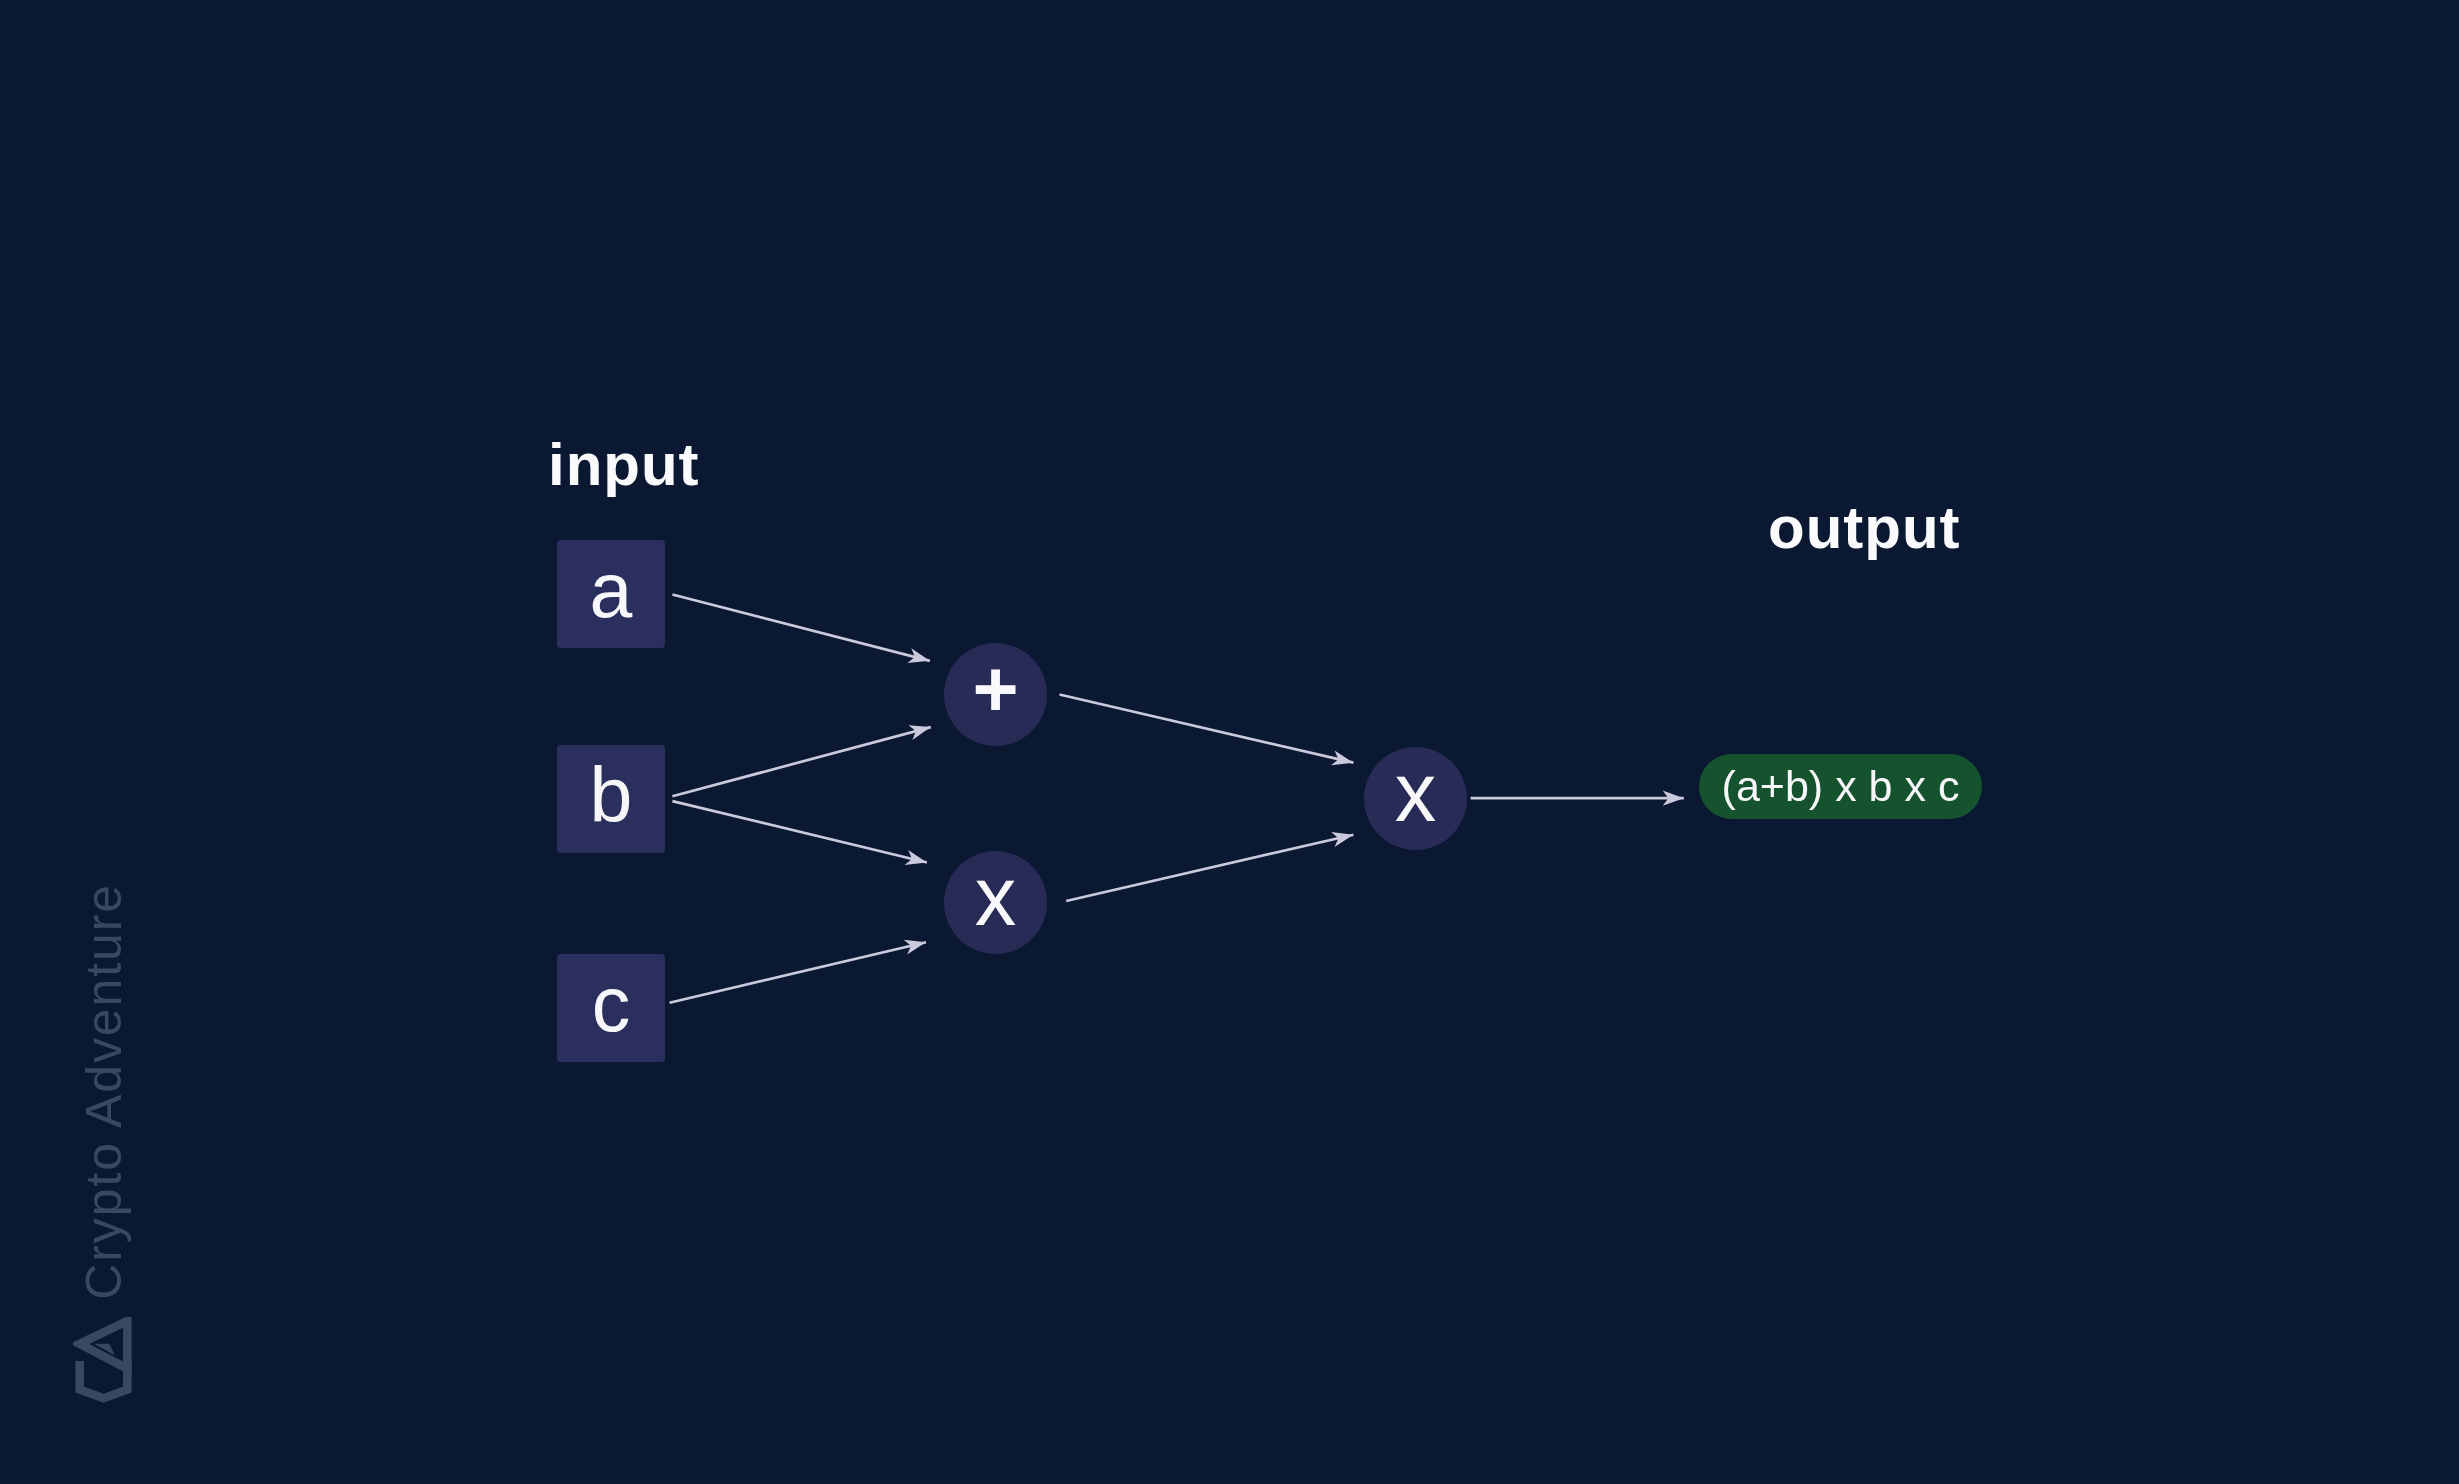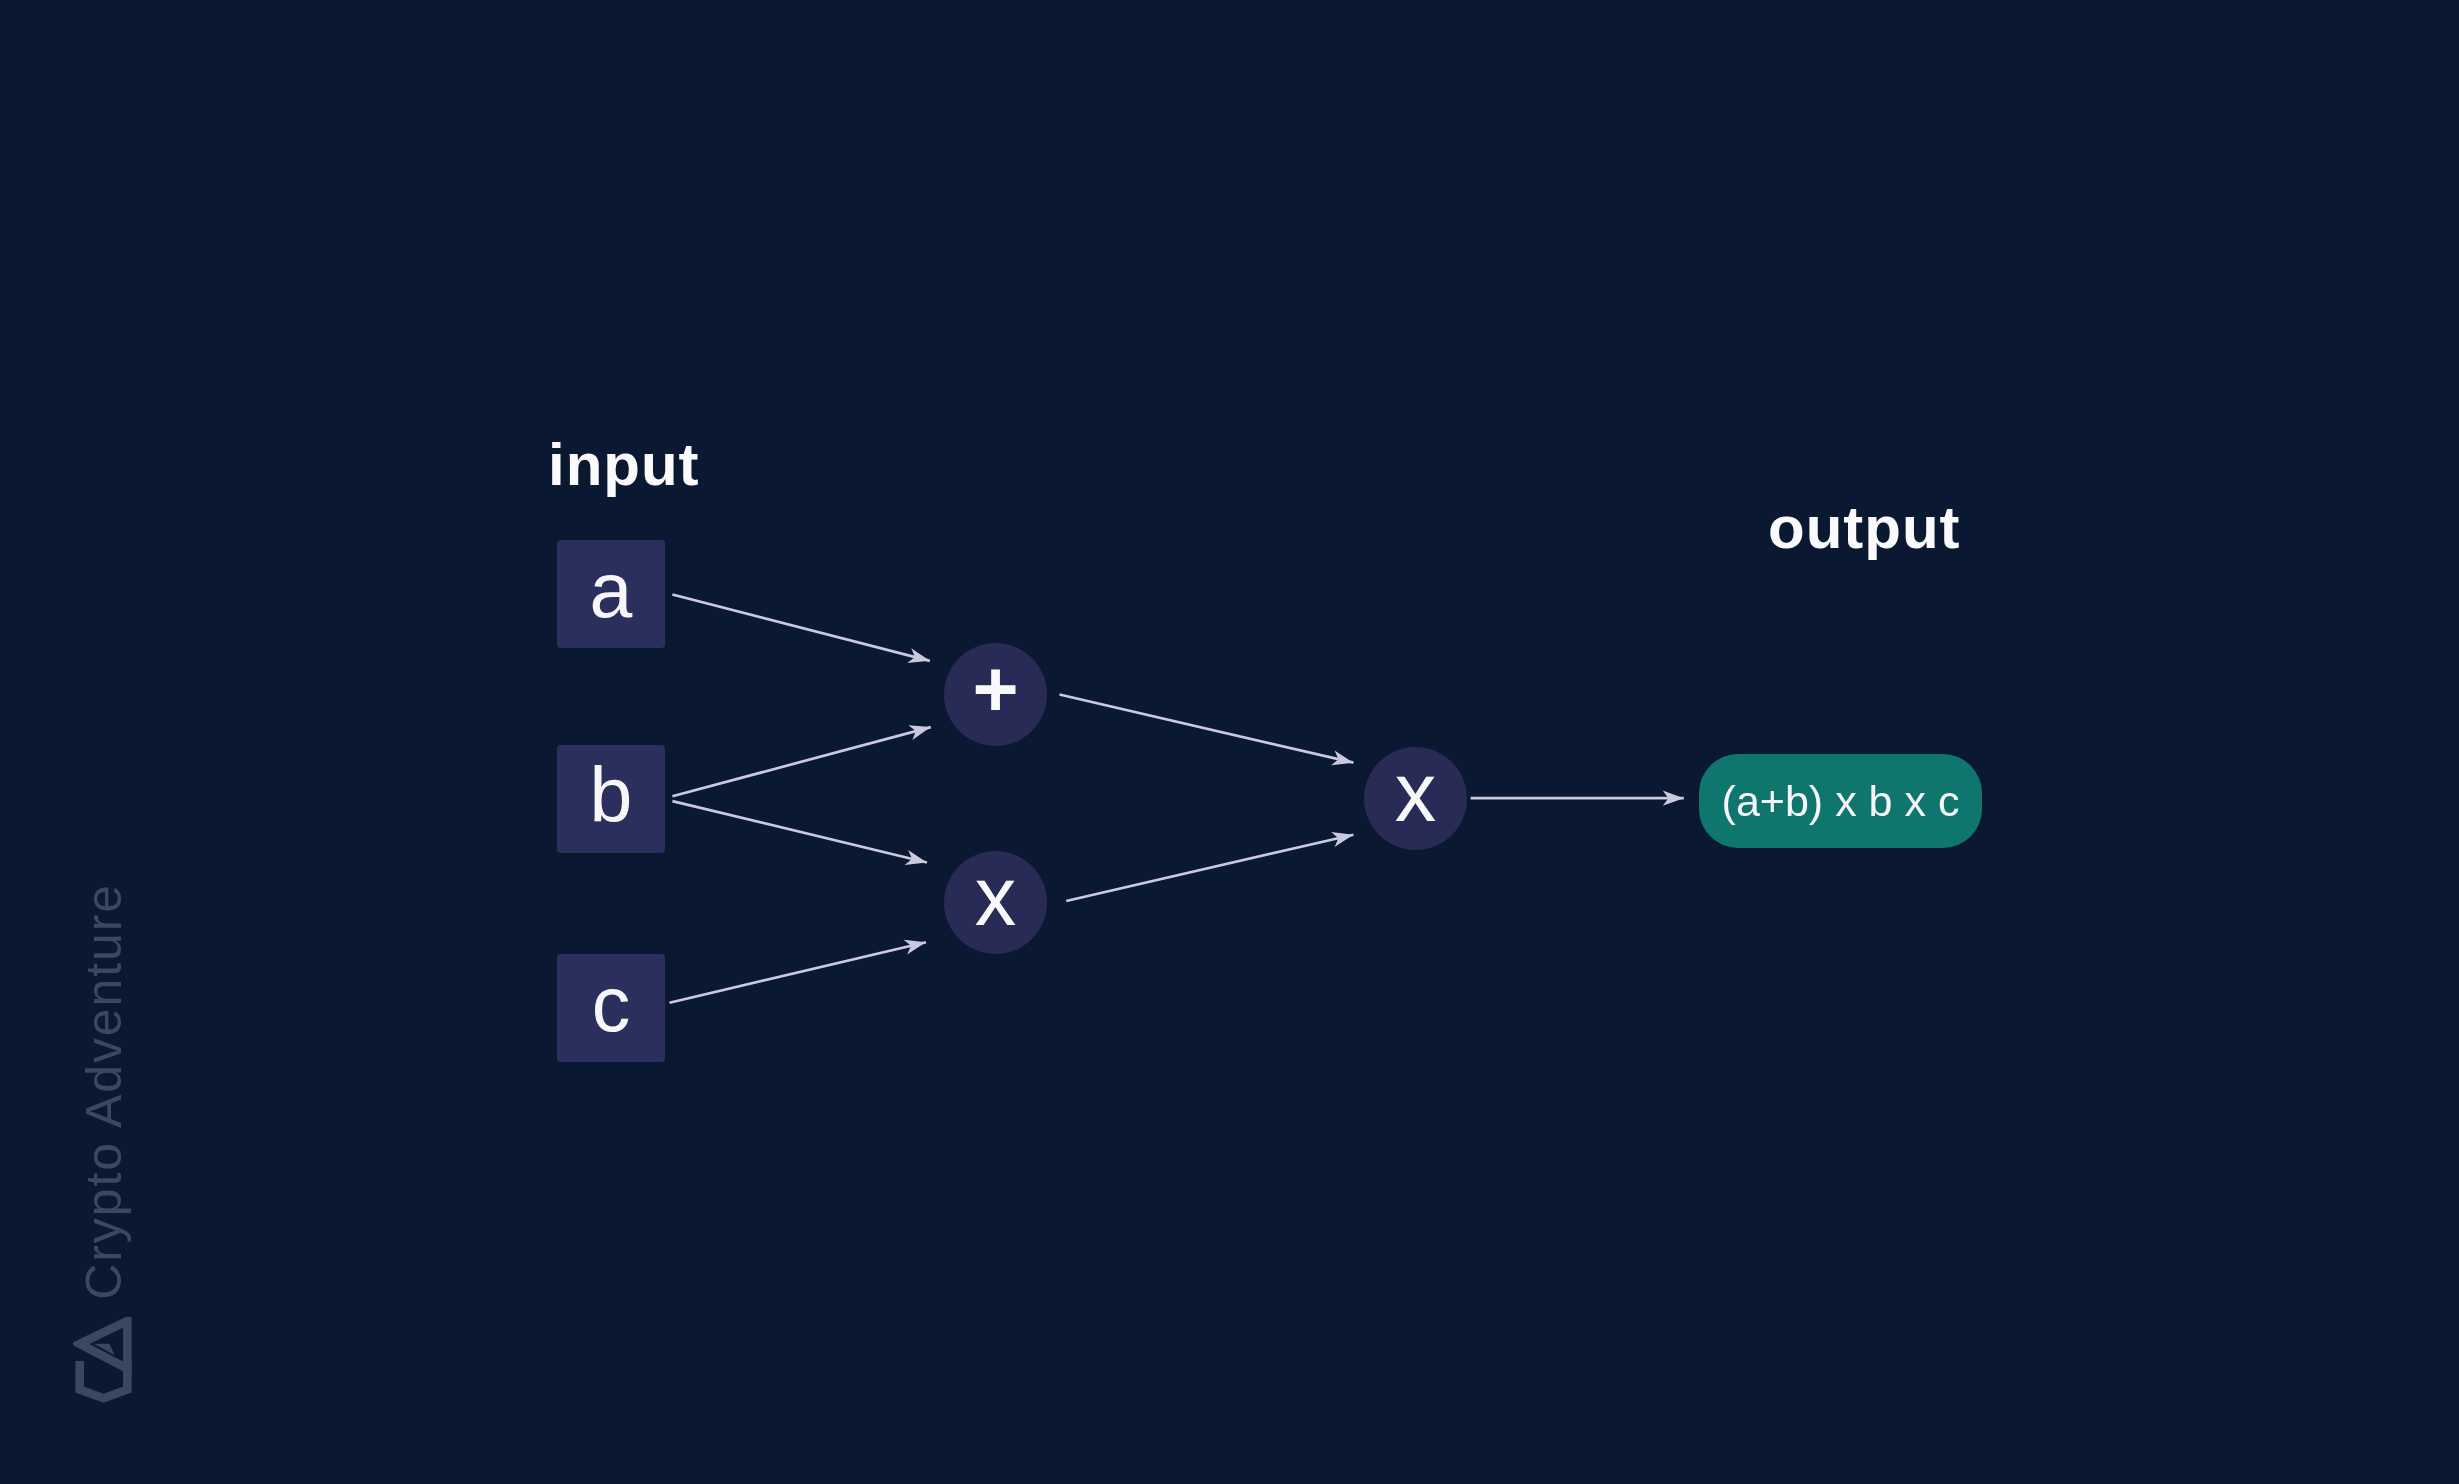--- a/index.html
+++ b/index.html
@@ -56,22 +56,22 @@
     line-height: 1;
   }
   .circle-plus { left: 944px; top: 643px; font-size: 79px; font-weight: 600; }
   .circle-mul1 { left: 944px; top: 851px; font-size: 83px; font-weight: 500; }
   .circle-mul2 { left: 1364px; top: 747px; font-size: 83px; font-weight: 500; }
   .op-circle .glyph { transform: translateY(-5.8px); }
 
   .output-pill {
     position: absolute;
     left: 1699px; top: 754px;
-    width: 283px; height: 94px;
-    background: #0f766e;
+    width: 283px; height: 65px;
+    background: #14532d;
     border-radius: 39px;
     display: flex;
     align-items: center;
     justify-content: center;
     color: #f7f7fa;
     font-size: 43px;
     white-space: nowrap;
   }
 
   .edges {

